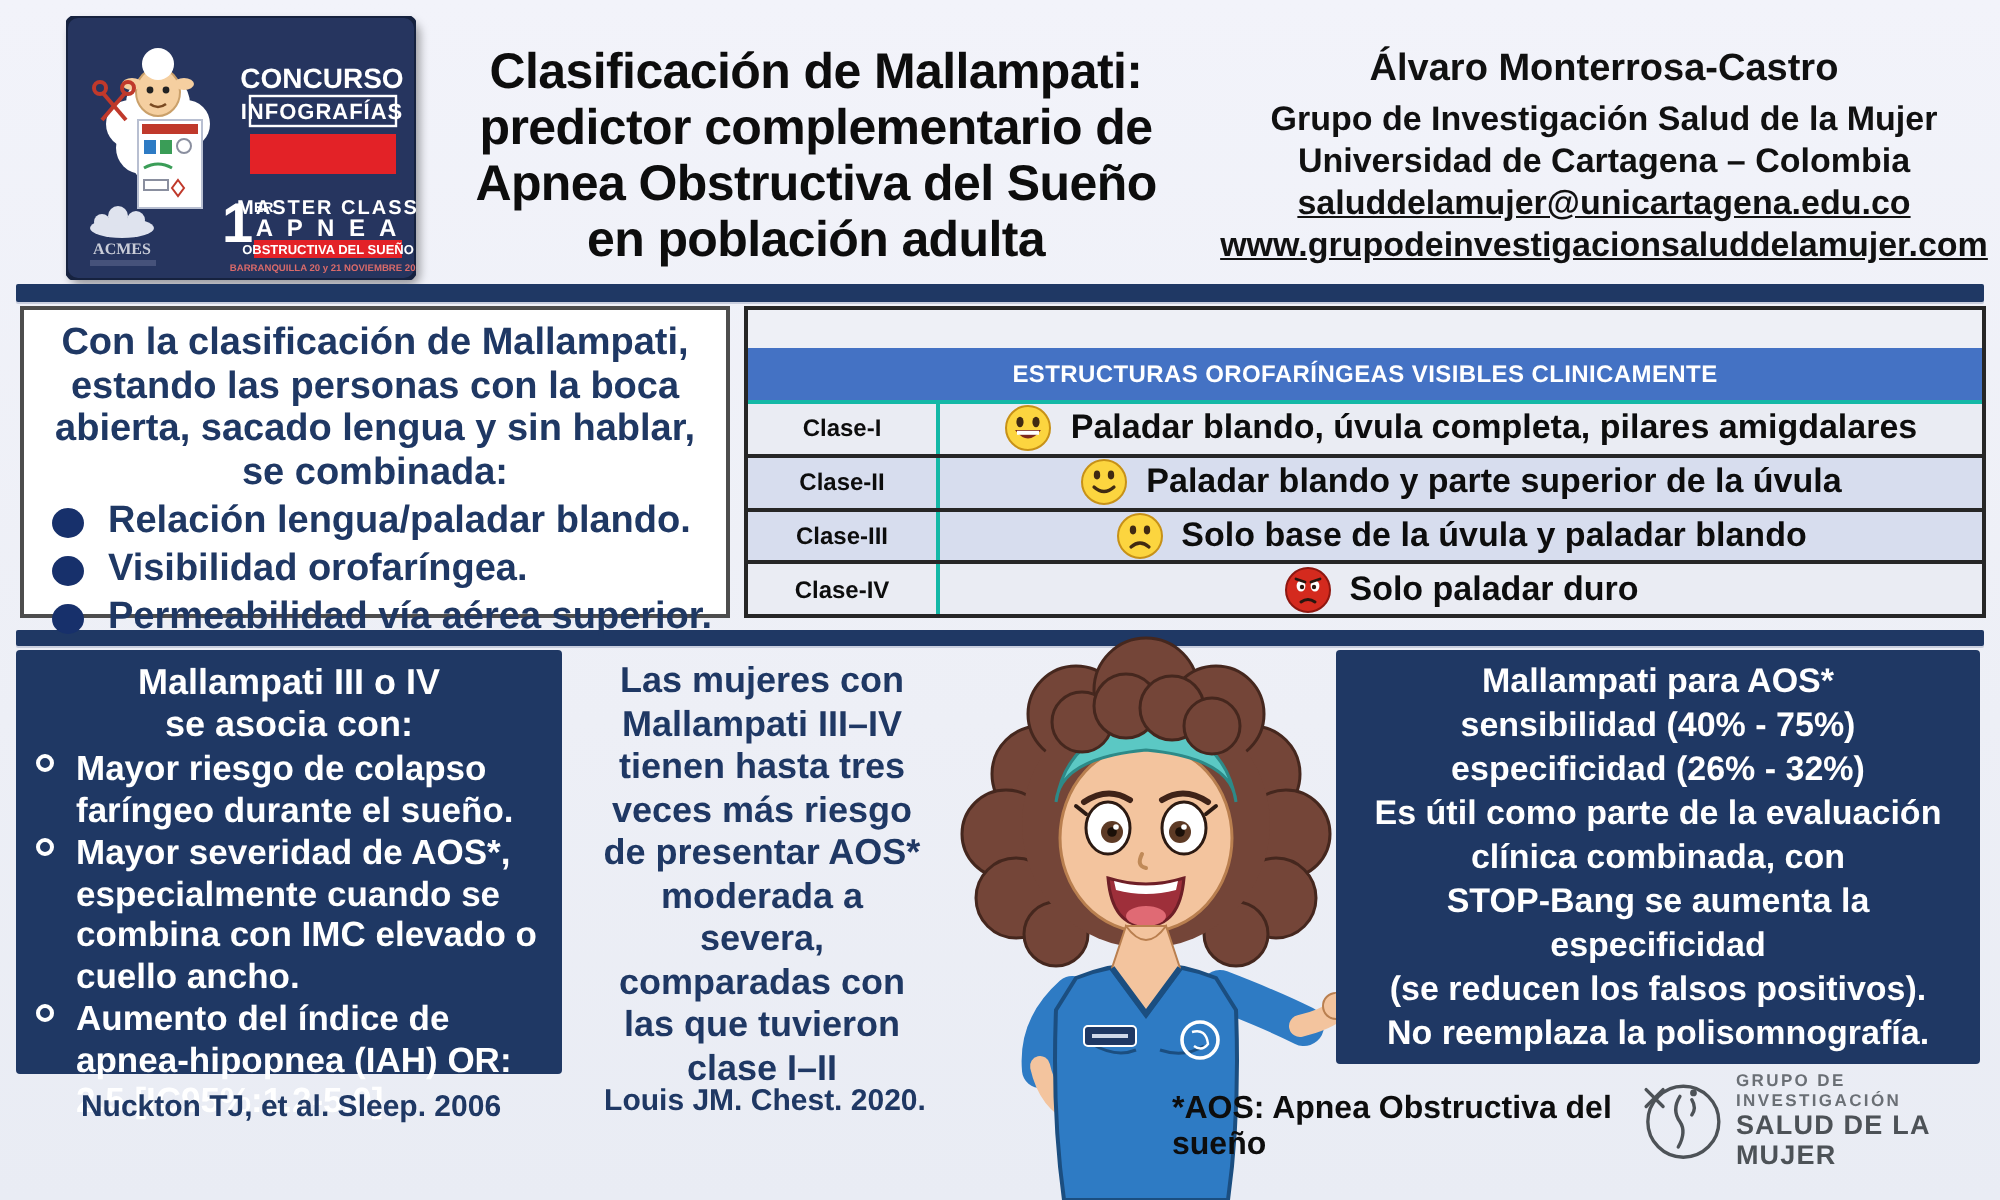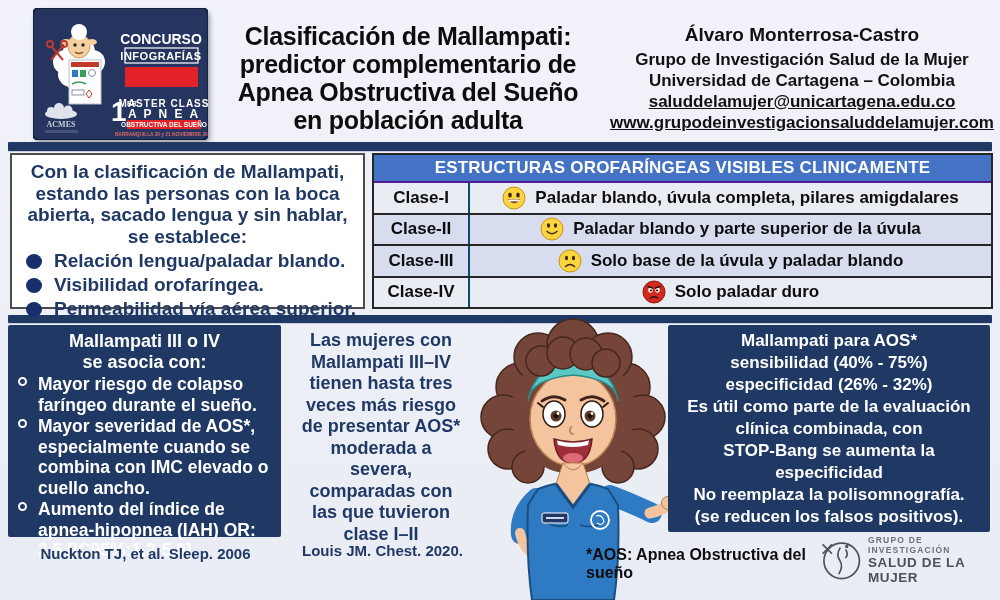--- a/index.html
+++ b/index.html
@@ -21,26 +21,26 @@
 
   
   .intro-box { position:absolute; left:10px; top:153px; width:355px; height:156px; background:#ffffff; border:2px solid #4d4d4d; color:#1f3864; font-weight:bold; padding-top:6px; }
   .intro-box .iline { text-align:center; font-size:19px; line-height:21.5px; }
   .intro-bullets { margin-top:2px; padding-left:14px; }
   .intro-bullet { display:flex; align-items:center; gap:12px; font-size:19px; line-height:24px; }
   .intro-dot { width:16px; height:15px; border-radius:50%; background:#17306b; flex:0 0 16px; }
 
   
   .oro-table { position:absolute; left:372px; top:153px; width:621px; height:156px; border:2.5px solid #262626; background:#eef0f6; display:flex; flex-direction:column; }
-  .oro-header { flex:0 0 28px; background:#4472c4; color:#ffffff; font-weight:bold; font-size:17px; display:flex; align-items:center; justify-content:center; border-bottom:2px solid #4c1d95; letter-spacing:0.2px; }
+  .oro-header { flex:0 0 28px; background:#4472c4; color:#ffffff; font-weight:bold; font-size:12px; display:flex; align-items:center; justify-content:center; border-bottom:2px solid #14b8a6; letter-spacing:0.2px;margin-top:19px; }
   .oro-row { flex:1; display:flex; border-bottom:2px solid #262626; }
   .oro-row:last-child { border-bottom:none; }
   .oro-row:nth-child(2), .oro-row:nth-child(5) { background:#eaecf3; }
   .oro-row:nth-child(3), .oro-row:nth-child(4) { background:#d7ddee; }
-  .cell-clase { flex:0 0 96px; border-right:2px solid #0c4a6e; display:flex; align-items:center; justify-content:center; font-weight:bold; font-size:17px; color:#0d0d0d; }
+  .cell-clase { flex:0 0 96px; border-right:2px solid #14b8a6; display:flex; align-items:center; justify-content:center; font-weight:bold; font-size:12px; color:#0d0d0d; }
   .cell-desc { flex:1; display:flex; align-items:center; justify-content:center; gap:9px; font-weight:bold; font-size:17px; color:#0d0d0d; }
   .face { width:24px; height:24px; flex:0 0 24px; }
 
   
   .navy-box { position:absolute; background:#1f3864; color:#ffffff; font-weight:bold; border-radius:2px; }
   .left-box { left:8px; top:325px; width:273px; height:212px; padding:6px 8px 4px 8px; }
   .left-box .btitle { text-align:center; font-size:18px; line-height:21px; }
   .lb-bullet { display:flex; gap:8px; font-size:17.5px; line-height:20.5px; margin-top:1px; }
   .lb-marker { flex:0 0 14px; padding-top:3px; }
   .lb-ring { width:9px; height:9px; border-radius:50%; border:2px solid #ffffff; display:block; margin-left:2px; }
@@ -144,21 +144,21 @@
     <div class="link">www.grupodeinvestigacionsaluddelamujer.com</div>
   </div>
 
   <div class="bar bar1"></div>
   <div class="bar bar2"></div>
 
   <div class="intro-box">
     <div class="iline">Con la clasificación de Mallampati,</div>
     <div class="iline">estando las personas con la boca</div>
     <div class="iline">abierta, sacado lengua y sin hablar,</div>
-    <div class="iline">se establece:</div>
+    <div class="iline">se combinada:</div>
     <div class="intro-bullets">
       <div class="intro-bullet">
         <span class="intro-dot"></span>
         <span>Relación lengua/paladar blando.</span>
       </div>
       <div class="intro-bullet">
         <span class="intro-dot"></span>
         <span>Visibilidad orofaríngea.</span>
       </div>
       <div class="intro-bullet">
@@ -354,22 +354,22 @@
   </div>
 
   <div class="navy-box right-box">
     <div class="rline">Mallampati para AOS*</div>
     <div class="rline">sensibilidad (40% - 75%)</div>
     <div class="rline">especificidad (26% - 32%)</div>
     <div class="rline">Es útil como parte de la evaluación</div>
     <div class="rline">clínica combinada, con</div>
     <div class="rline">STOP-Bang se aumenta la</div>
     <div class="rline">especificidad</div>
+    <div class="rline">(se reducen los falsos positivos).</div>
     <div class="rline">No reemplaza la polisomnografía.</div>
-    <div class="rline">(se reducen los falsos positivos).</div>
   </div>
 
   <div class="aos-note">*AOS: Apnea Obstructiva del sueño</div>
 
   <div class="gis-logo">
     <svg width="52" height="56" viewBox="0 0 52 56">
       <circle cx="28" cy="29" r="21" fill="none" stroke="#4d5257" stroke-width="2"></circle>
       <path d="M6 10 L16 20 M16 10 L6 20" stroke="#4d5257" stroke-width="2" stroke-linecap="round"></path>
       <path d="M26 14 Q21 22 26 29 Q30 35 25 44" stroke="#4d5257" stroke-width="2" fill="none" stroke-linecap="round"></path>
       <path d="M33 16 Q36 21 33 25" stroke="#4d5257" stroke-width="2" fill="none" stroke-linecap="round"></path>

